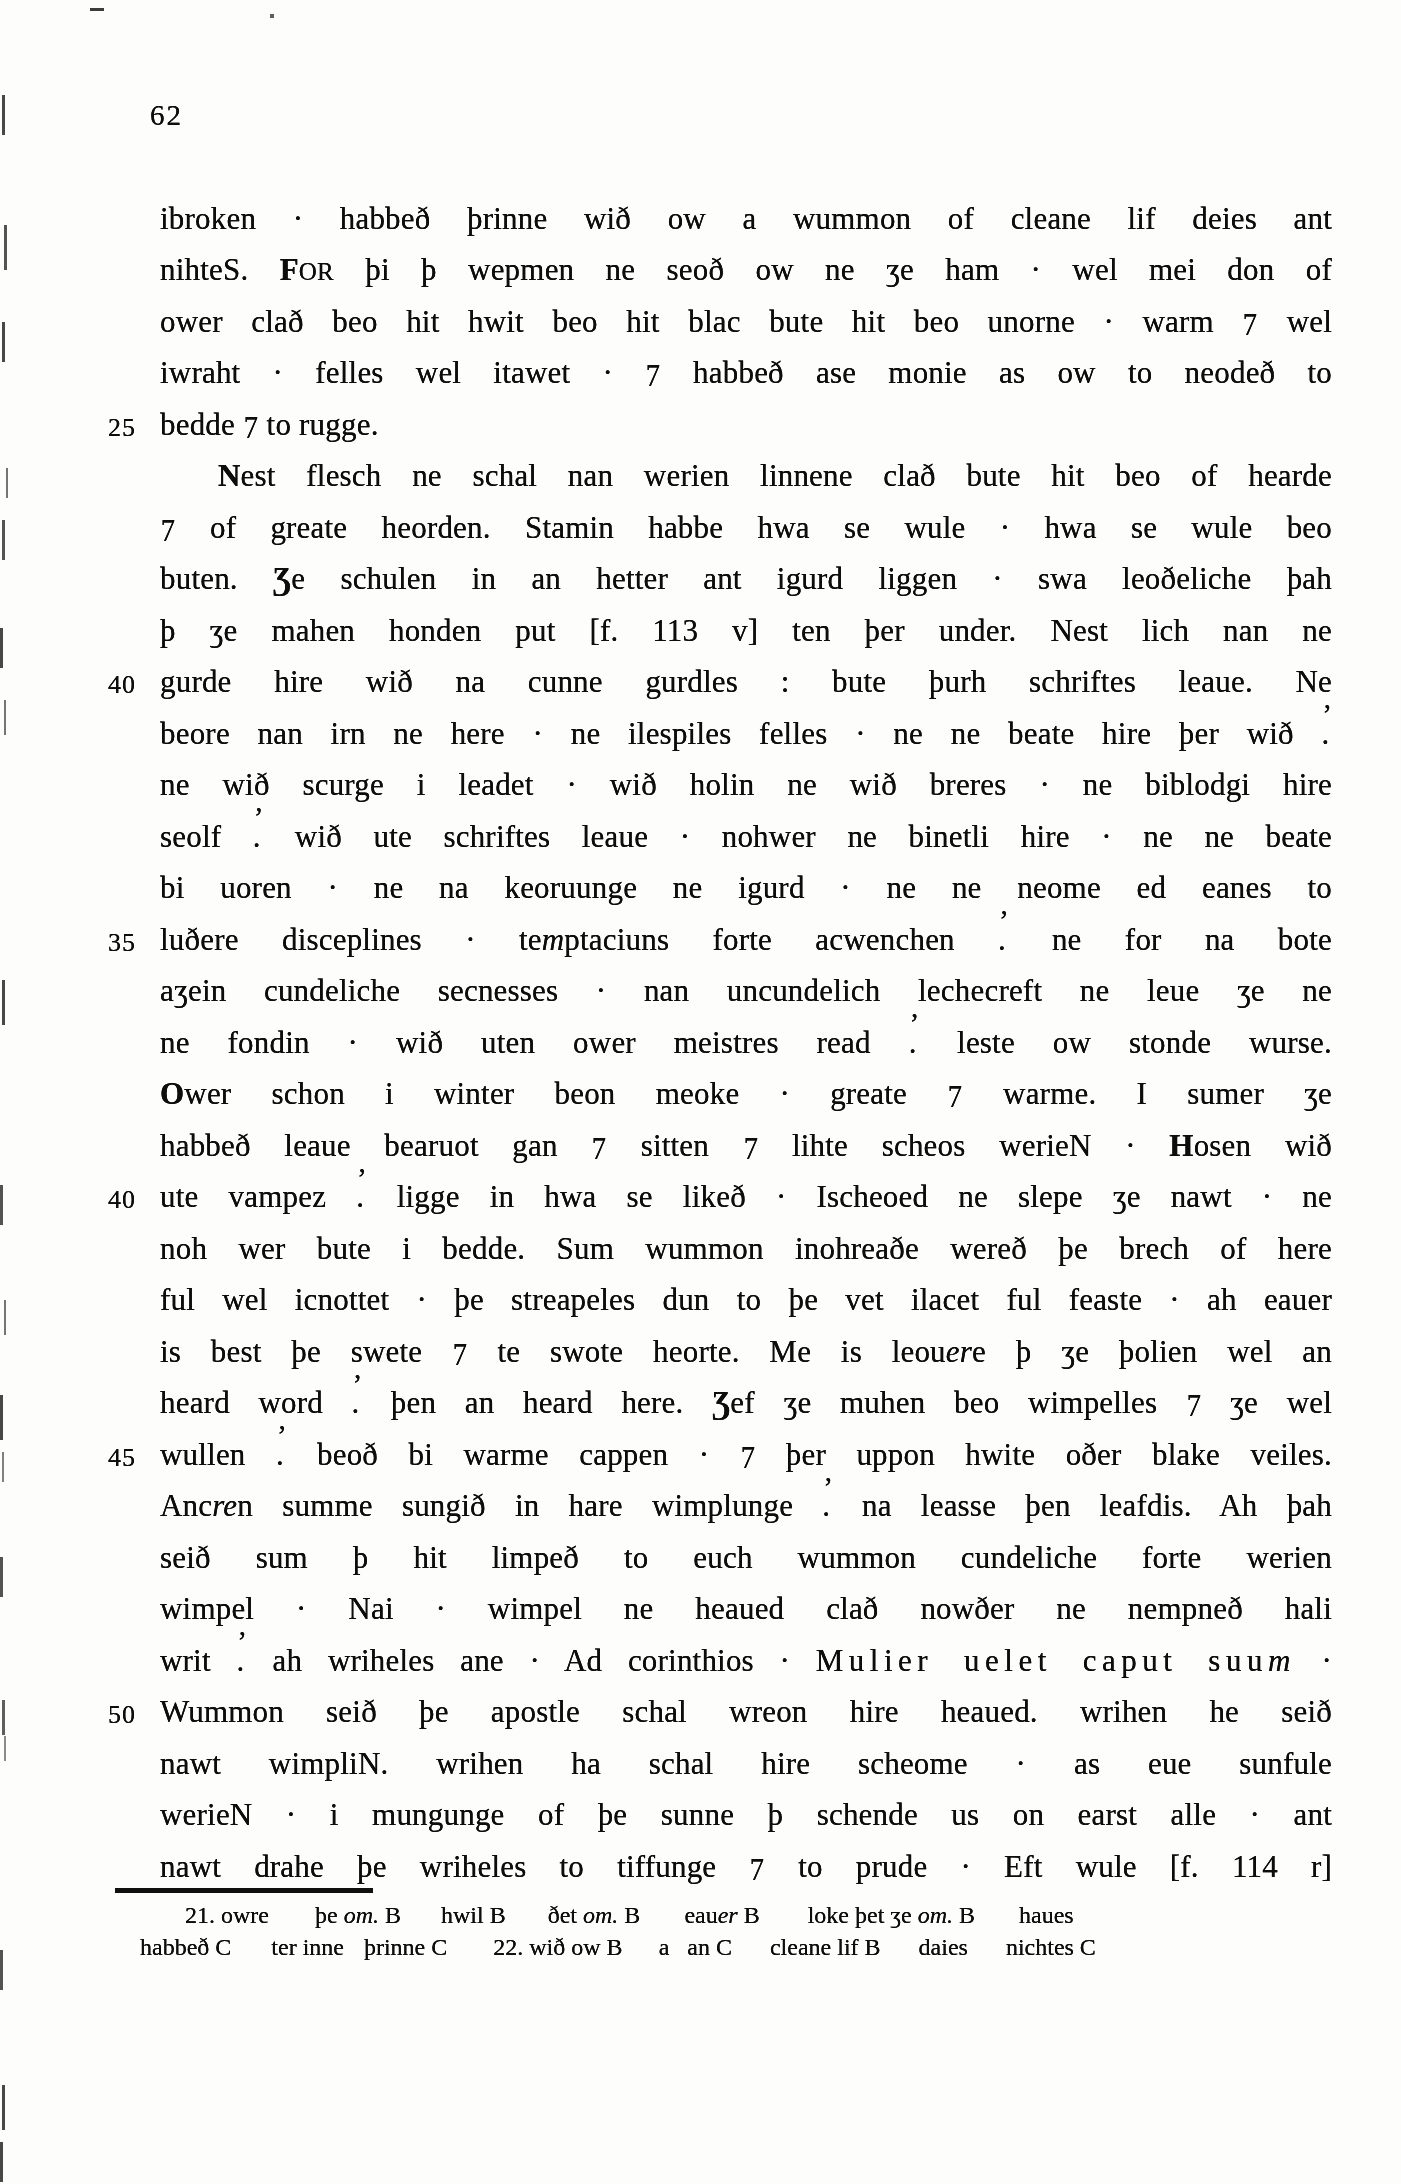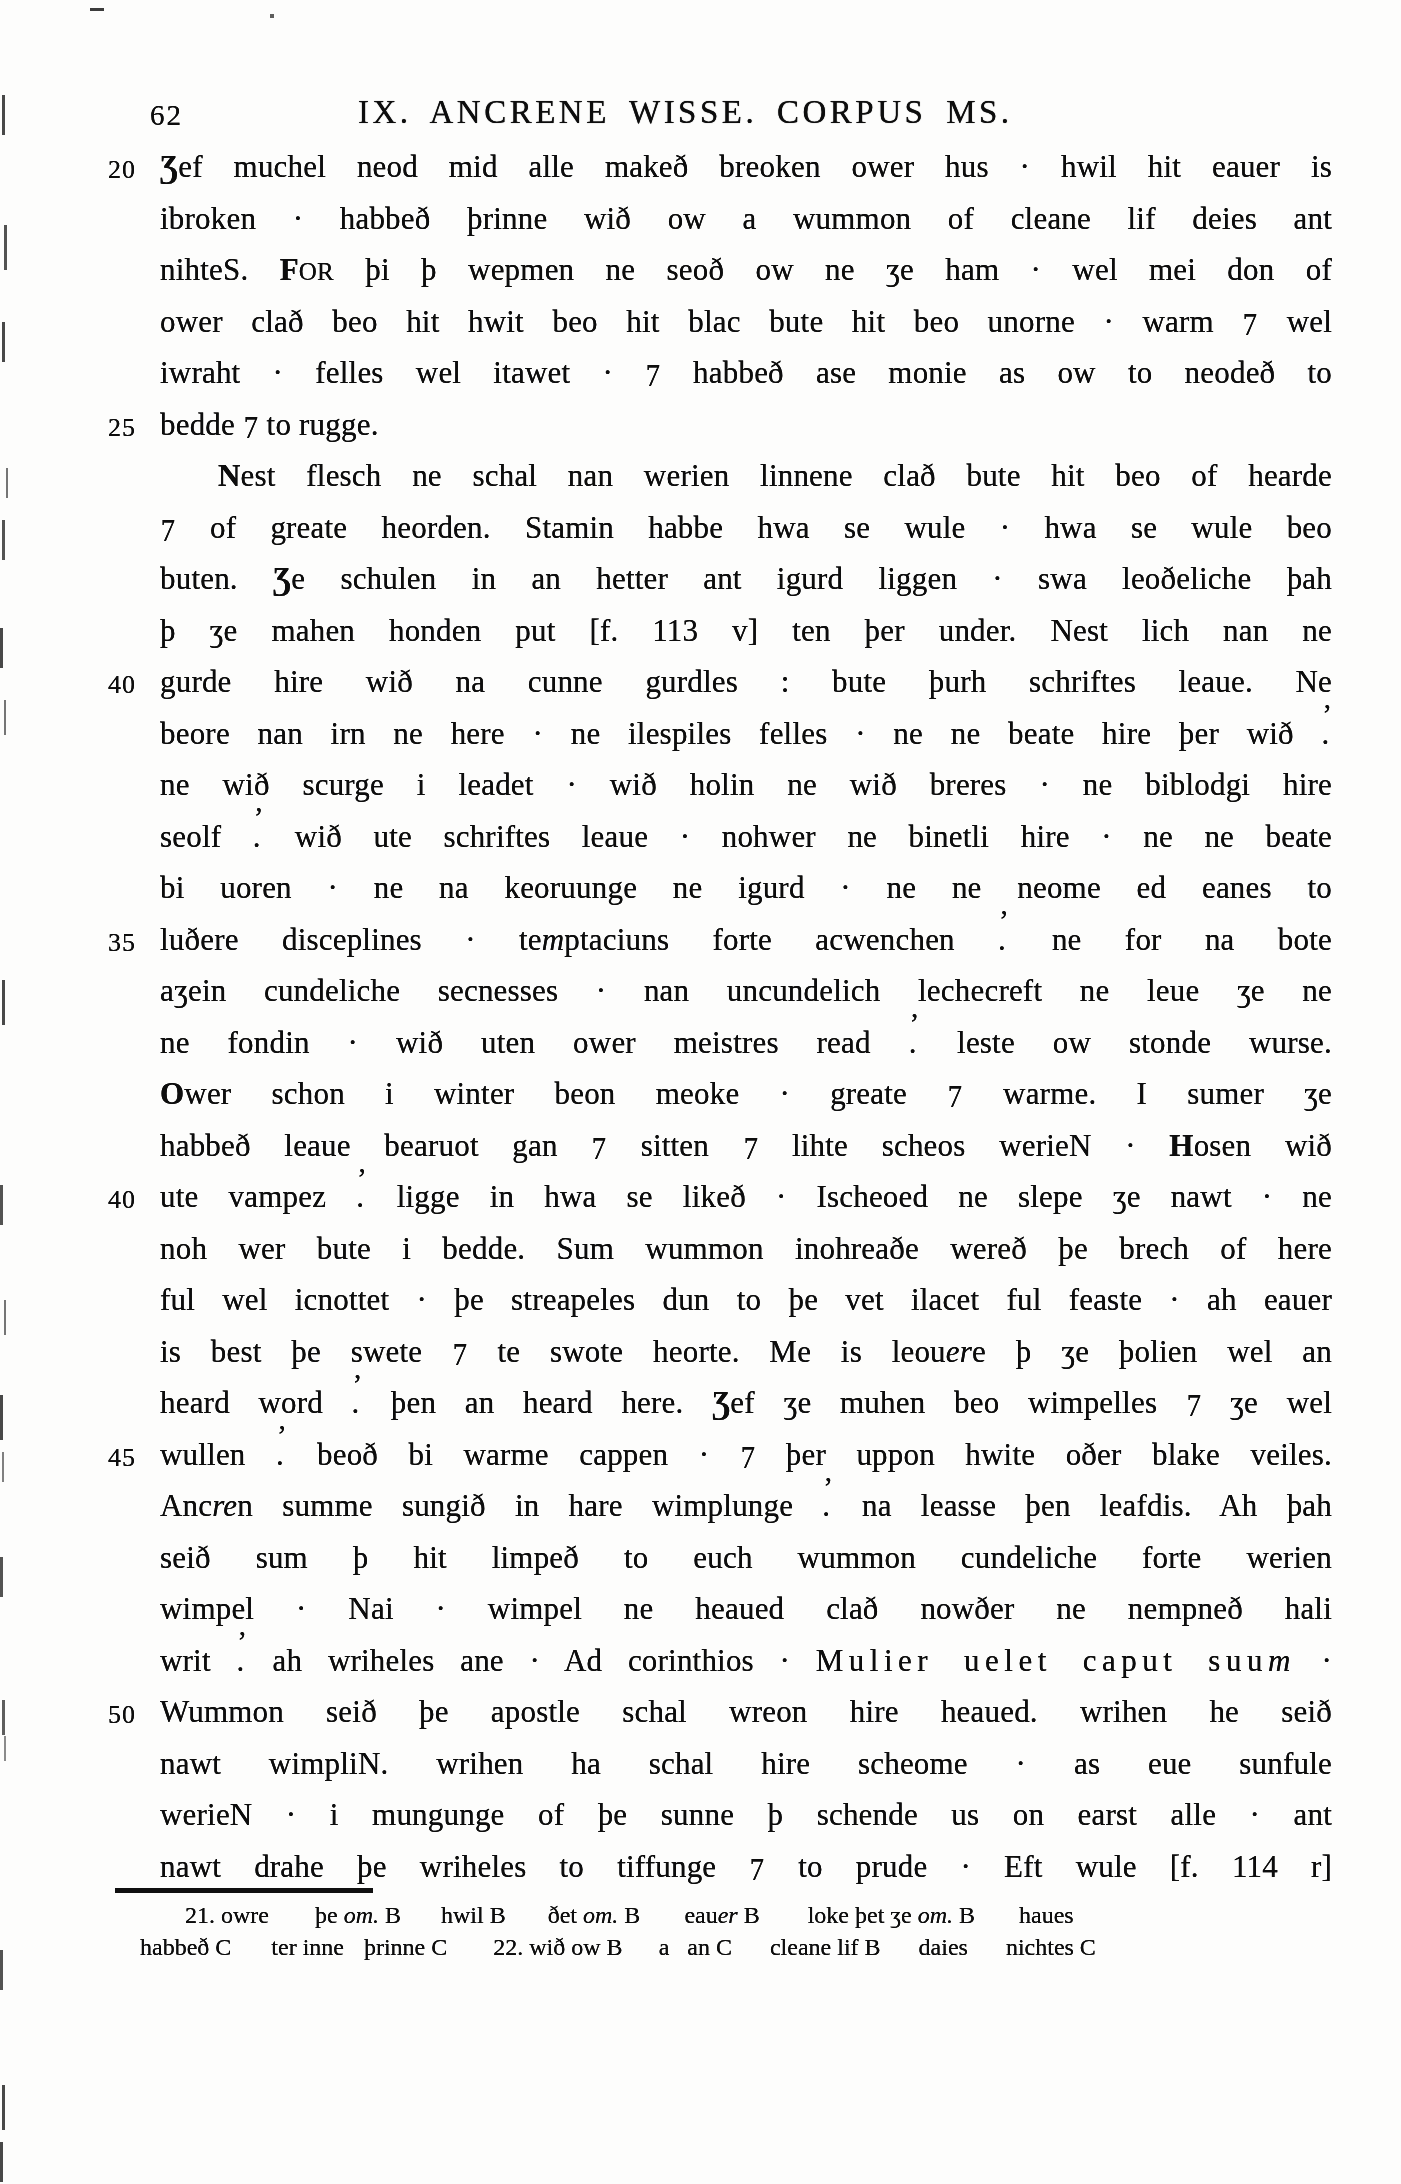--- a/index.html
+++ b/index.html
@@ -54,23 +54,21 @@
     white-space:nowrap;
   }
   .g{display:inline-block;}
   .artifact{position:absolute;background:#1a1a1a;}
 </style>
 </head>
 <body>
 
 <div class="page">
   <div class="pagenum">62</div>
-  <div class="runhead">IX. ANCRENE WISSE. CORPUS MS.</div>
   <div class="textblock">
-      <div class="line" style="top: 148px;"><span class="num">20</span><span class="b">Ʒ</span><span>ef muchel neod mid alle makeð breoken ower hus · hwil hit eauer is</span></div>
       <div class="line" style="top: 199.5px;"><span>ibroken · habbeð þrinne wið ow a wummon of cleane lif deies ant</span></div>
       <div class="line" style="top: 251px;"><span>nihteS. </span><span class="b">F</span><span class="sc">OR</span><span> þi þ wepmen ne seoð ow ne ʒe ham · wel mei don of</span></div>
       <div class="line" style="top: 302.5px;"><span>ower clað beo hit hwit beo hit blac bute hit beo unorne · warm <span class="tir">7</span> wel</span></div>
       <div class="line" style="top: 354px;"><span>iwraht · felles wel itawet · <span class="tir">7</span> habbeð ase monie as ow to neodeð to</span></div>
       <div class="line noj" style="top: 405.5px;"><span class="num">25</span><span>bedde <span class="tir">7</span> to rugge.</span></div>
       <div class="line indent" style="top: 457px;"><span class="b">N</span><span>est flesch ne schal nan werien linnene clað bute hit beo of hearde</span></div>
       <div class="line" style="top: 508.5px;"><span><span class="tir">7</span> of greate heorden.  Stamin habbe hwa se wule · hwa se wule beo</span></div>
       <div class="line" style="top: 560px;"><span>buten.  </span><span class="b">Ʒ</span><span>e schulen in an hetter ant igurd liggen · swa leoðeliche þah</span></div>
       <div class="line" style="top: 611.5px;"><span>þ ʒe mahen honden put [f. 113 v] ten þer under.  Nest lich nan ne</span></div>
       <div class="line" style="top: 663px;"><span class="num">40</span><span>gurde hire wið na cunne gurdles : bute þurh schriftes leaue.  Ne</span></div>

